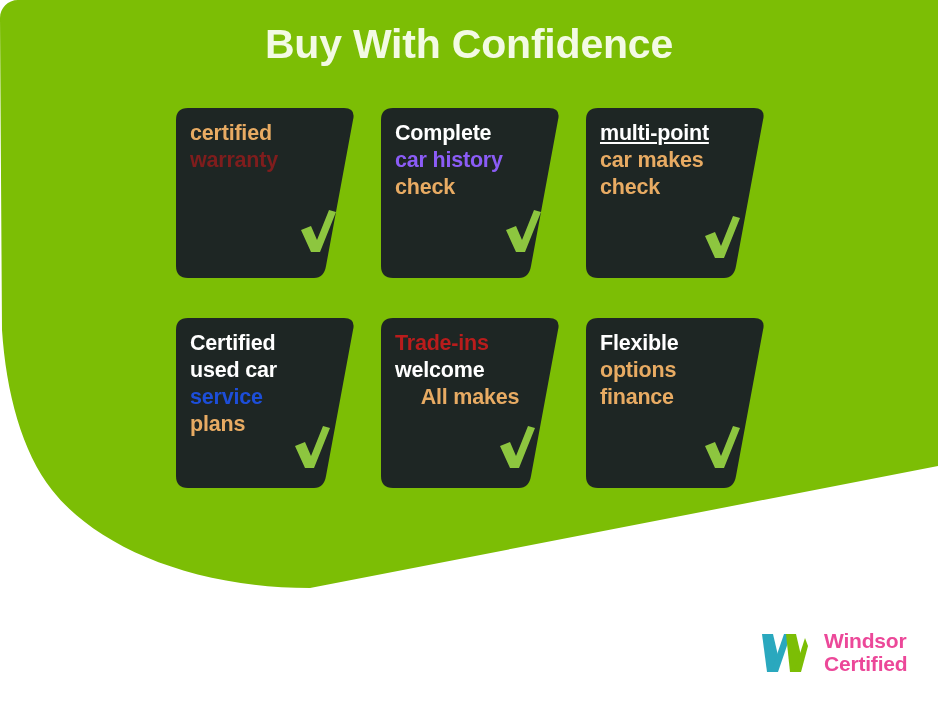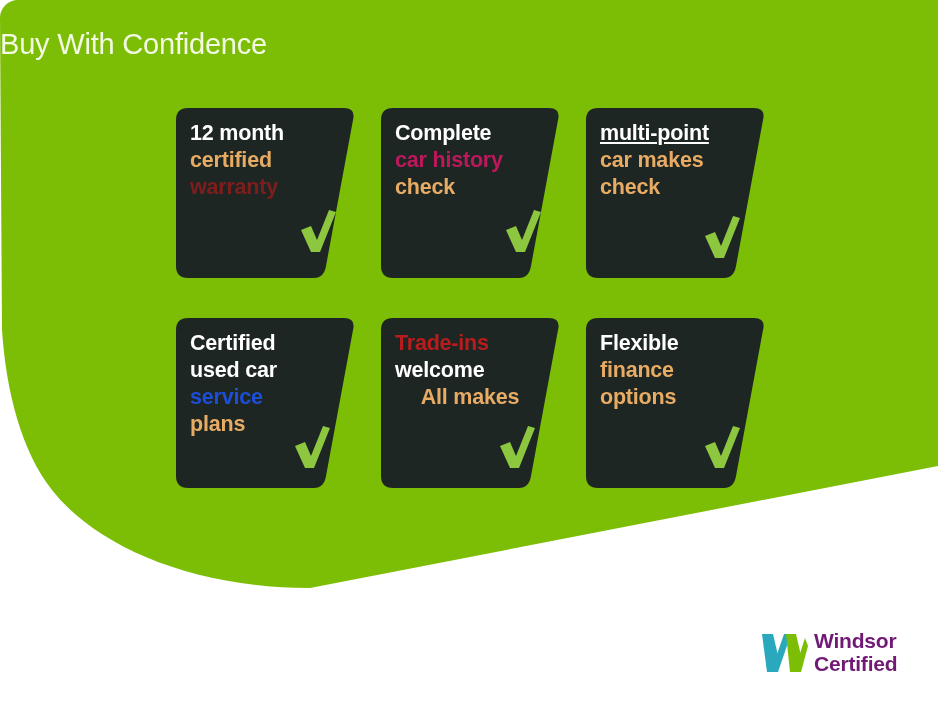--- a/index.html
+++ b/index.html
@@ -27,23 +27,23 @@
     height: 620px;
     pointer-events: none;
   }
 
   
   .title {
     position: absolute;
     left: 0;
     top: 20px;
     width: 938px;
-    text-align: left;
-    font-size: 29px;
-    font-weight: normal;
+    text-align: center;
+    font-size: 41px;
+    font-weight: bold;
     color: #F3FAE4;
     letter-spacing: -0.2px;
     line-height: 48px;
   }
 
   
   .cards {
     position: absolute;
     left: 176px;
     top: 108px;
@@ -139,36 +139,35 @@
 
   <div class="cards">
 
     <div class="card-row row1">
 
       <div class="card c0">
         <svg class="card-shape" viewBox="0 0 180 170">
           <path d="M 12 0 L 168 0 Q 180 0 177 12 L 150 158 Q 148 170 138 170 L 12 170 Q 0 170 0 158 L 0 12 Q 0 0 12 0 Z" fill="#1E2624"></path>
         </svg>
         <div class="card-text">
-          <span class="l-white" style="color: rgb(255, 255, 255);">12 month</span>
           <span class="l-orange" style="color: rgb(232, 171, 99);">certified</span>
           <span class="l-orange" style="color: #7f1d1d;">warranty</span>
         </div>
         <svg class="check" style="left:122px; top:100px;" viewBox="0 0 40 46">
           <path d="M 3 22 L 13 18 L 19 32 L 31 2 L 38 4 L 22 44 L 13 44 Z" fill="#8DC63F"></path>
         </svg>
       </div>
 
       <div class="card c1">
         <svg class="card-shape" viewBox="0 0 180 170">
           <path d="M 12 0 L 168 0 Q 180 0 177 12 L 150 158 Q 148 170 138 170 L 12 170 Q 0 170 0 158 L 0 12 Q 0 0 12 0 Z" fill="#1E2624"></path>
         </svg>
         <div class="card-text">
           <span class="l-white" style="color: rgb(255, 255, 255);">Complete</span>
-          <span class="l-orange" style="color: #be185d;">car history</span>
+          <span class="l-orange" style="color: #8b5cf6;">car history</span>
           <span class="l-orange" style="color: rgb(232, 171, 99);">check</span>
         </div>
         <svg class="check" style="left:122px; top:100px;" viewBox="0 0 40 46">
           <path d="M 3 22 L 13 18 L 19 32 L 31 2 L 38 4 L 22 44 L 13 44 Z" fill="#8DC63F"></path>
         </svg>
       </div>
 
       <div class="card c2">
         <svg class="card-shape" viewBox="0 0 180 170">
           <path d="M 12 0 L 168 0 Q 180 0 177 12 L 150 158 Q 148 170 138 170 L 12 170 Q 0 170 0 158 L 0 12 Q 0 0 12 0 Z" fill="#1E2624"></path>
@@ -215,38 +214,38 @@
           <path d="M 3 22 L 13 18 L 19 32 L 31 2 L 38 4 L 22 44 L 13 44 Z" fill="#8DC63F"></path>
         </svg>
       </div>
 
       <div class="card c2">
         <svg class="card-shape" viewBox="0 0 180 170">
           <path d="M 12 0 L 168 0 Q 180 0 177 12 L 150 158 Q 148 170 138 170 L 12 170 Q 0 170 0 158 L 0 12 Q 0 0 12 0 Z" fill="#1E2624"></path>
         </svg>
         <div class="card-text">
           <span class="l-white" style="color: rgb(255, 255, 255);">Flexible</span>
+          <span class="l-orange" style="color: rgb(232, 171, 99);">options</span>
           <span class="l-orange" style="color: rgb(232, 171, 99);">finance</span>
-          <span class="l-orange" style="color: rgb(232, 171, 99);">options</span>
         </div>
         <svg class="check" style="left:116px; top:106px;" viewBox="0 0 40 46">
           <path d="M 3 22 L 13 18 L 19 32 L 31 2 L 38 4 L 22 44 L 13 44 Z" fill="#8DC63F"></path>
         </svg>
       </div>
 
     </div>
 
   </div>
 
   <div class="logo">
     <svg class="logo-mark" viewBox="0 0 52 48">
       <path d="M 4 6 L 15 6 L 22 36 L 16 44 L 9 44 Z" fill="#2AA8BE"></path>
       <path d="M 20 44 L 13 44 L 26 6 L 33 6 Z" fill="#2AA8BE"></path>
       <path d="M 28 6 L 38 6 L 45 36 L 39 44 L 32 44 Z" fill="#7CBE05"></path>
       <path d="M 43 44 L 36 44 L 47 10 L 50 18 Z" fill="#7CBE05"></path>
     </svg>
-    <div class="logo-text" style="color: #701a75;">
+    <div class="logo-text" style="color: #ec4899; margin-left: 10px;">
       <span>Windsor</span>
       <span>Certified</span>
     </div>
   </div>
 
 </div>
 
 </body></html>

